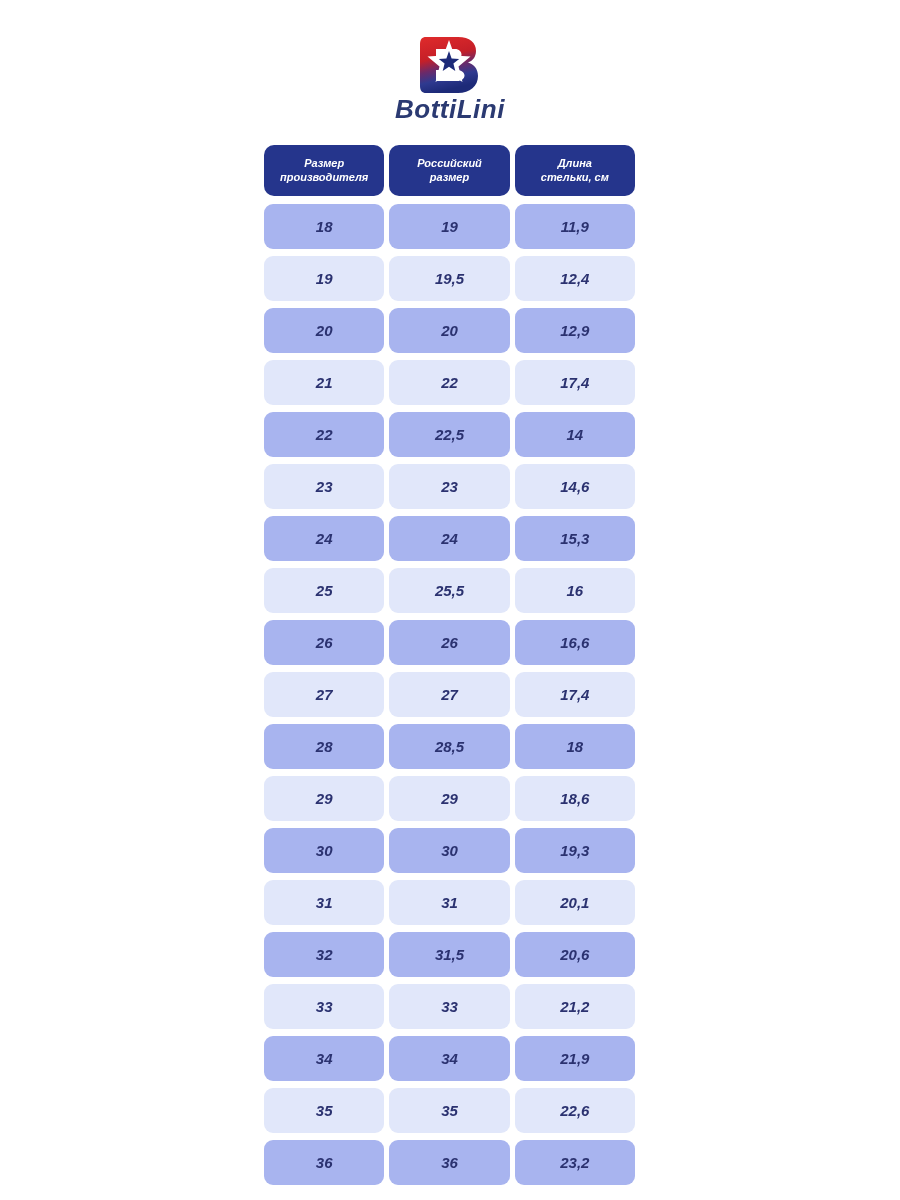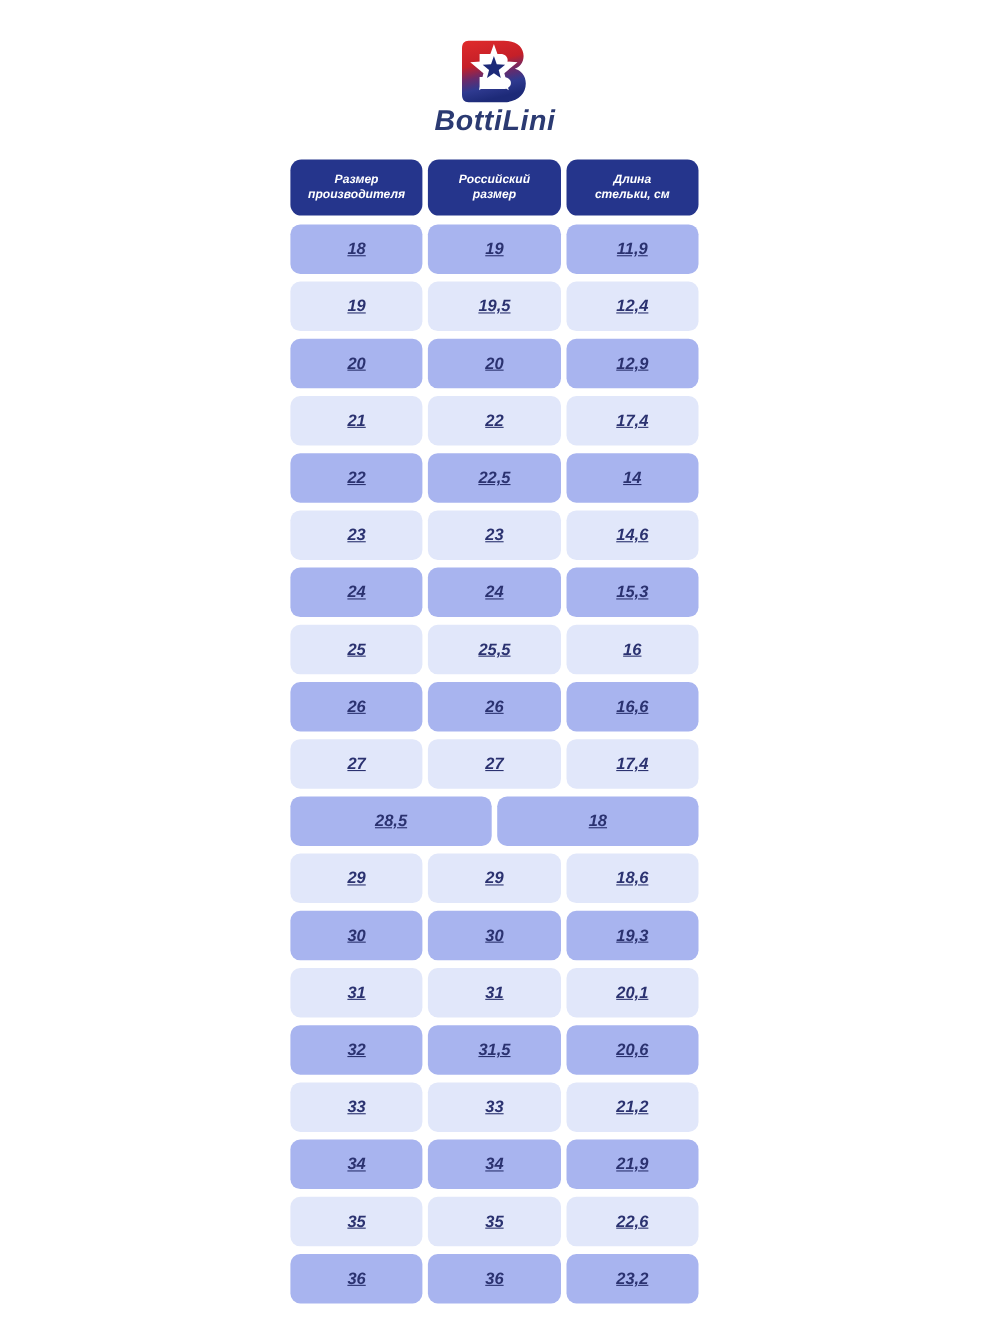--- a/index.html
+++ b/index.html
@@ -87,21 +87,20 @@
   }
   .row.light .cell {
     background: #e1e7fa;
   }
   .cell-text {
     font-size: 15px;
     font-weight: bold;
     font-style: italic;
     color: #2b3270;
     white-space: nowrap;
-    text-decoration: underline;
   }
   .header-label {
     display: block;
     white-space: pre-line;
   }
 </style>
 </head>
 <body>
 
 <div class="page">
@@ -249,20 +248,23 @@
           </div>
           <div class="cell">
             <span class="cell-text">27</span>
           </div>
           <div class="cell">
             <span class="cell-text">17,4</span>
           </div>
         </div>
         <div class="row dark">
           <div class="cell">
+            <span class="cell-text">28</span>
+          </div>
+          <div class="cell">
             <span class="cell-text">28,5</span>
           </div>
           <div class="cell">
             <span class="cell-text">18</span>
           </div>
         </div>
         <div class="row light">
           <div class="cell">
             <span class="cell-text">29</span>
           </div>

